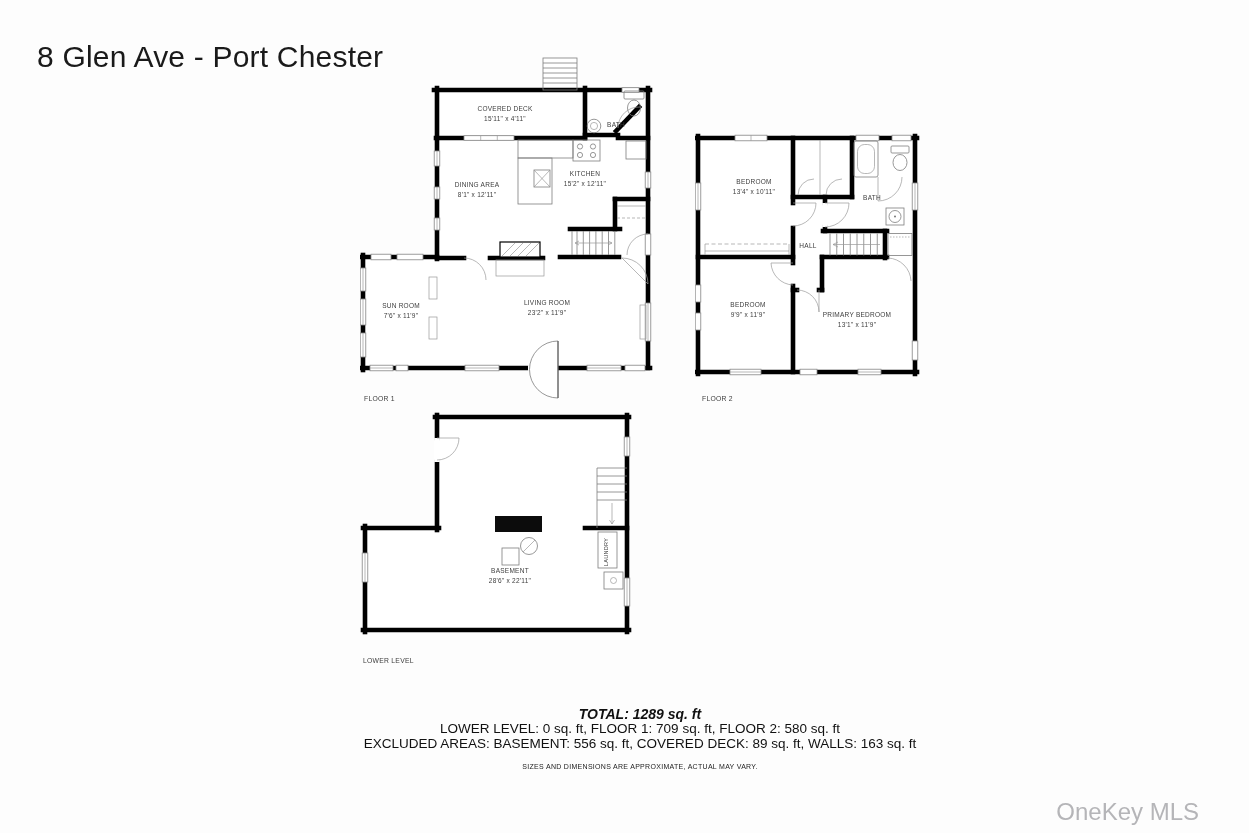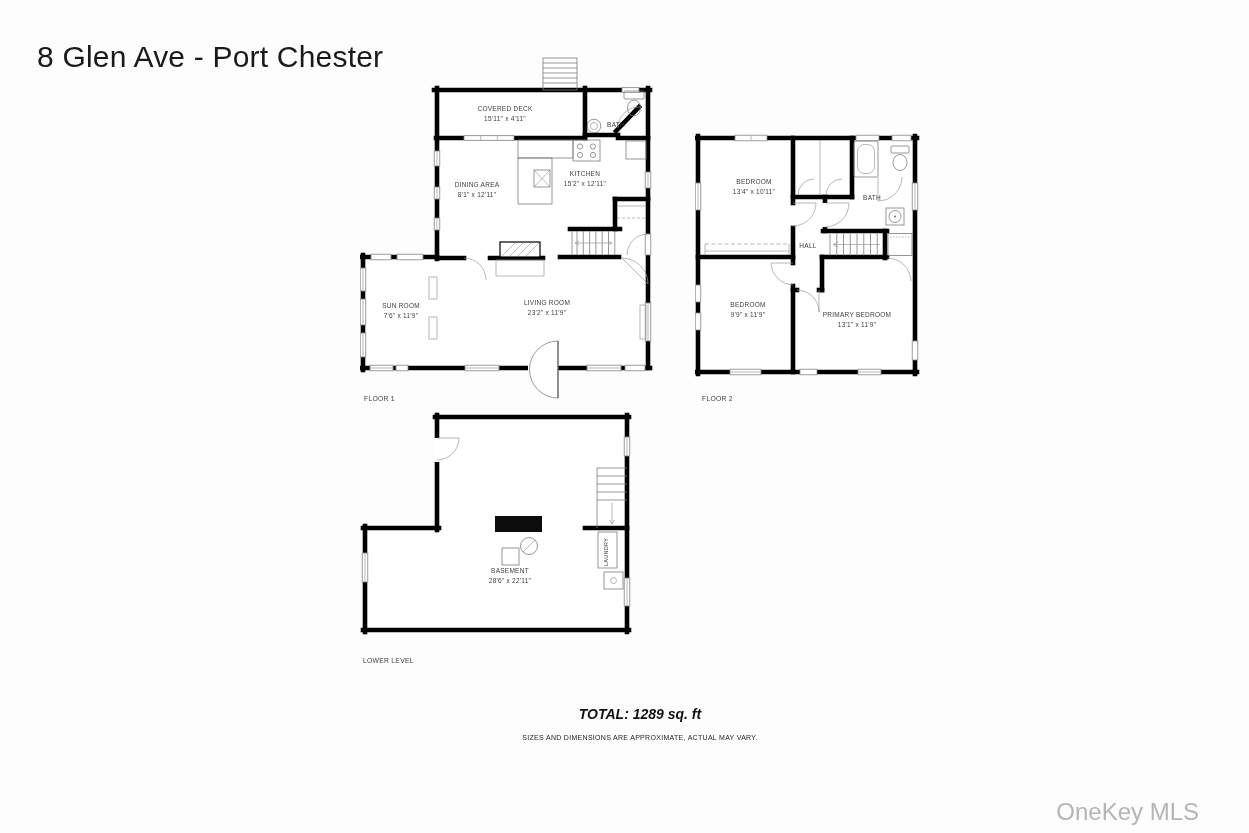--- a/index.html
+++ b/index.html
@@ -320,18 +320,20 @@
     </g>
     <g>
       <text class="room-label" x="510" y="573">BASEMENT</text>
       <text class="room-label" x="510" y="582.5">28'6" x 22'11"</text>
       <text class="floor-label" x="363" y="663">LOWER LEVEL</text>
     </g>
   </svg>
 
   <div class="summary">
     <div class="total">TOTAL: 1289 sq. ft</div>
+    <div class="line">LOWER LEVEL: 0 sq. ft, FLOOR 1: 709 sq. ft, FLOOR 2: 580 sq. ft</div>
+    <div class="line">EXCLUDED AREAS: BASEMENT: 556 sq. ft, COVERED DECK: 89 sq. ft, WALLS: 163 sq. ft</div>
     <div class="disclaimer">SIZES AND DIMENSIONS ARE APPROXIMATE, ACTUAL MAY VARY.</div>
   </div>
 
   <div class="watermark">OneKey MLS</div>
 
 </div>
 
 </body></html>

